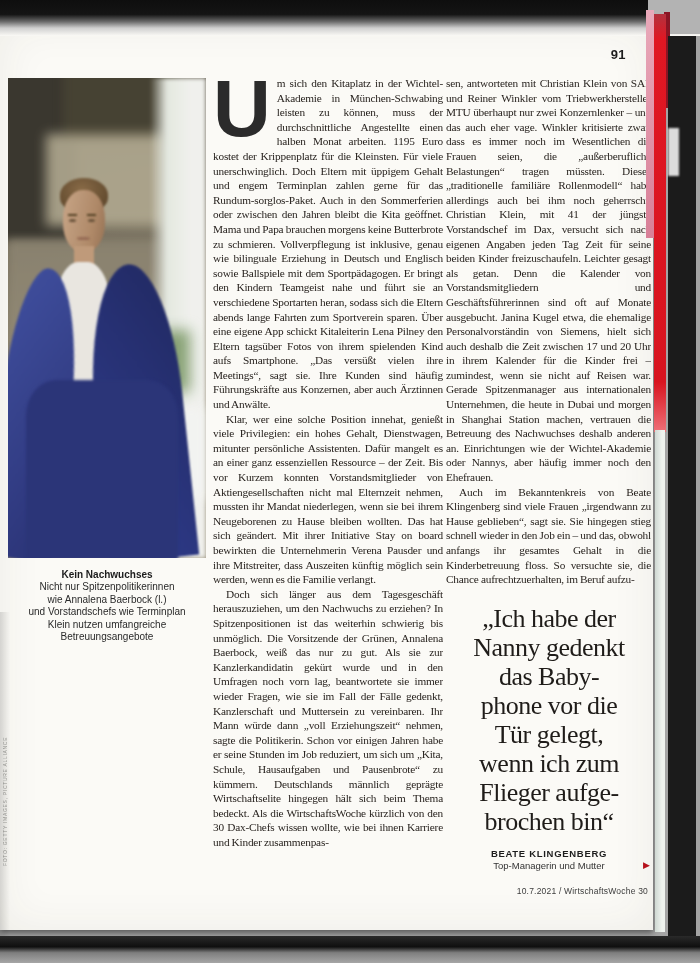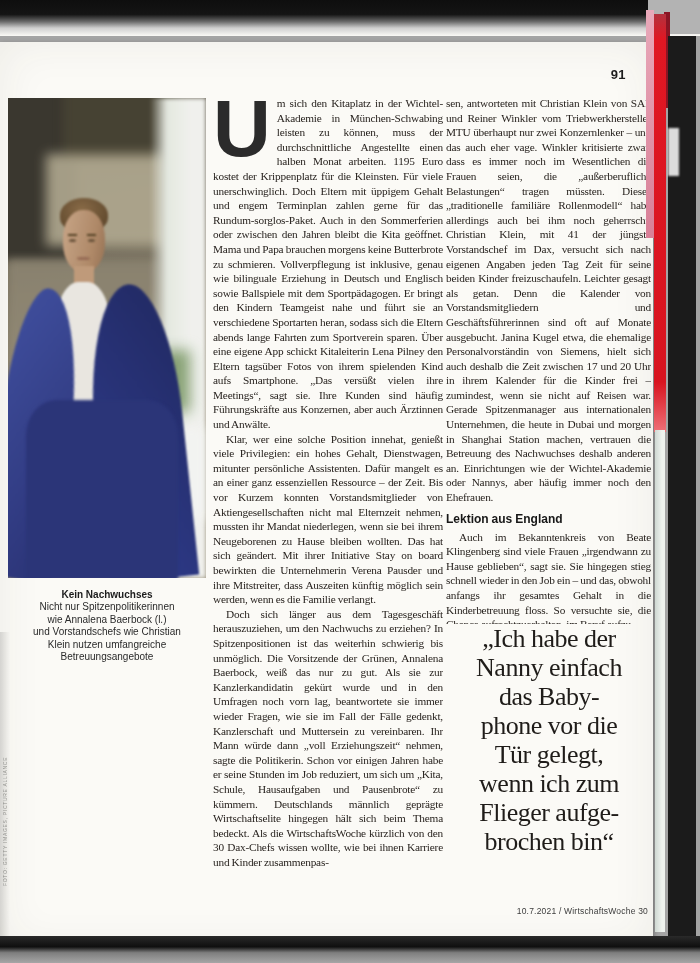--- a/index.html
+++ b/index.html
@@ -3,21 +3,21 @@
 <meta charset="utf-8">
 <style>
   html,body{margin:0;padding:0;}
   body{
     width:700px;height:963px;position:relative;overflow:hidden;
     background:#a4a4a4;
     font-family:"Liberation Sans",sans-serif;
   }
   
   .page{
-    position:absolute;left:0;top:42px;width:653px;height:908px;
+    position:absolute;left:0;top:22px;width:653px;height:908px;
     background:#fbfaf6;
     box-shadow:inset 0 0 45px rgba(60,50,40,.07), 0 3px 6px rgba(0,0,0,.45);
     z-index:1;
   }
   .scan-top{
     position:absolute;left:0;top:0;width:700px;height:36px;z-index:2;
     background:linear-gradient(180deg,#0e0e0e 0%,#141414 40%,#6a6a6a 60%,#cfcfcf 78%,#fbfaf6 100%);
   }
   .corner-gray{position:absolute;left:648px;top:0;width:52px;height:34px;background:#b3b3b3;z-index:2;}
   .scan-bottom{
@@ -133,48 +133,52 @@
     <div class="ph-tee"></div>
     <div class="ph-bl-left"></div>
     <div class="ph-bl-right"></div>
     <div class="ph-bl-bottom"></div>
   </figure>
 
   <div class="caption">
     <div class="caption-title">Kein Nachwuchses</div>
     <div class="caption-text">Nicht nur Spitzenpolitikerinnen
 wie Annalena Baerbock (l.)
-und Vorstandschefs wie Christian
+und Vorstandschefs wie Terminplan
 Klein nutzen umfangreiche
 Betreuungsangebote</div>
   </div>
 
   <div class="credit">FOTO: GETTY IMAGES, PICTURE ALLIANCE</div>
 
   <div class="col col-mid">
     <p class="pfirst"><span class="dropcap">U</span><span>m sich den Kitaplatz in der Wichtel-Akademie in München-Schwabing leisten zu können, muss der durchschnittliche Angestellte einen halben Monat arbeiten. 1195 Euro kostet der Krippenplatz für die Kleinsten. Für viele unerschwinglich. Doch Eltern mit üppigem Gehalt und engem Terminplan zahlen gerne für das Rundum-sorglos-Paket. Auch in den Sommerferien oder zwischen den Jahren bleibt die Kita geöffnet. Mama und Papa brauchen morgens keine Butterbrote zu schmieren. Vollverpflegung ist inklusive, genau wie bilinguale Erziehung in Deutsch und Englisch sowie Ballspiele mit dem Sportpädagogen. Er bringt den Kindern Teamgeist nahe und führt sie an verschiedene Sportarten heran, sodass sich die Eltern abends lange Fahrten zum Sportverein sparen. Über eine eigene App schickt Kitaleiterin Lena Pilney den Eltern tagsüber Fotos von ihrem spielenden Kind aufs Smartphone. „Das versüßt vielen ihre Meetings“, sagt sie. Ihre Kunden sind häufig Führungskräfte aus Konzernen, aber auch Ärztinnen und Anwälte.</span></p>
     <p class="indent">Klar, wer eine solche Position innehat, genießt viele Privilegien: ein hohes Gehalt, Dienstwagen, mitunter persönliche Assistenten. Dafür mangelt es an einer ganz essenziellen Ressource – der Zeit. Bis vor Kurzem konnten Vorstandsmitglieder von Aktiengesellschaften nicht mal Elternzeit nehmen, mussten ihr Mandat niederlegen, wenn sie bei ihrem Neugeborenen zu Hause bleiben wollten. Das hat sich geändert. Mit ihrer Initiative Stay on board bewirkten die Unternehmerin Verena Pausder und ihre Mitstreiter, dass Auszeiten künftig möglich sein werden, wenn es die Familie verlangt.</p>
     <p class="indent">Doch sich länger aus dem Tagesgeschäft herauszuziehen, um den Nachwuchs zu erziehen? In Spitzenpositionen ist das weiterhin schwierig bis unmöglich. Die Vorsitzende der Grünen, Annalena Baerbock, weiß das nur zu gut. Als sie zur Kanzlerkandidatin gekürt wurde und in den Umfragen noch vorn lag, beantwortete sie immer wieder Fragen, wie sie im Fall der Fälle gedenkt, Kanzlerschaft und Muttersein zu vereinbaren. Ihr Mann würde dann „voll Erziehungszeit“ nehmen, sagte die Politikerin. Schon vor einigen Jahren habe er seine Stunden im Job reduziert, um sich um „Kita, Schule, Hausaufgaben und Pausenbrote“ zu kümmern. Deutschlands männlich geprägte Wirtschaftselite hingegen hält sich beim Thema bedeckt. Als die WirtschaftsWoche kürzlich von den 30 Dax-Chefs wissen wollte, wie bei ihnen Karriere und Kinder zusammenpas-</p>
   </div>
 
   <div class="col col-right">
     <p>sen, antworteten mit Christian Klein von SAP und Reiner Winkler vom Triebwerkhersteller MTU überhaupt nur zwei Konzernlenker – und das auch eher vage. Winkler kritisierte zwar, dass es immer noch im Wesentlichen die Frauen seien, die „außerberufliche Belastungen“ tragen müssten. Dieses „traditionelle familiäre Rollenmodell“ habe allerdings auch bei ihm noch geherrscht. Christian Klein, mit 41 der jüngste Vorstandschef im Dax, versucht sich nach eigenen Angaben jeden Tag Zeit für seine beiden Kinder freizuschaufeln. Leichter gesagt als getan. Denn die Kalender von Vorstandsmitgliedern und Geschäftsführerinnen sind oft auf Monate ausgebucht. Janina Kugel etwa, die ehemalige Personalvorständin von Siemens, hielt sich auch deshalb die Zeit zwischen 17 und 20 Uhr in ihrem Kalender für die Kinder frei – zumindest, wenn sie nicht auf Reisen war. Gerade Spitzenmanager aus internationalen Unternehmen, die heute in Dubai und morgen in Shanghai Station machen, vertrauen die Betreuung des Nachwuchses deshalb anderen an. Einrichtungen wie der Wichtel-Akademie oder Nannys, aber häufig immer noch den Ehefrauen.</p>
-    <h3 class="subhead">Lektion aus England</h3>
     <p class="indent">Auch im Bekanntenkreis von Beate Klingenberg sind viele Frauen „irgendwann zu Hause geblieben“, sagt sie. Sie hingegen stieg schnell wieder in den Job ein – und das, obwohl anfangs ihr gesamtes Gehalt in die Kinderbetreuung floss. So versuchte sie, die Chance aufrechtzuerhalten, im Beruf aufzu-</p>
   </div>
 
   <blockquote class="pullquote">„Ich habe der
-Nanny einfach
+Nanny gedenkt
 das Baby-
 phone vor die
 Tür gelegt,
 wenn ich zum
 Flieger aufge-
 brochen bin“</blockquote>
 
+  <div class="attribution">
+    <div class="attr-author">BEATE KLINGENBERG</div>
+    <div class="attr-role">Top-Managerin und Mutter</div>
+    <span class="attr-marker">▶</span>
+  </div>
 
   <div class="footer">10.7.2021 / WirtschaftsWoche 30</div>
 
   <div class="page-left-shadow"></div>
 </div>
 
 <div class="edge-pink"></div>
 <div class="edge-maroon"></div>
 <div class="edge-red"></div>
 <div class="edge-pale"></div>

